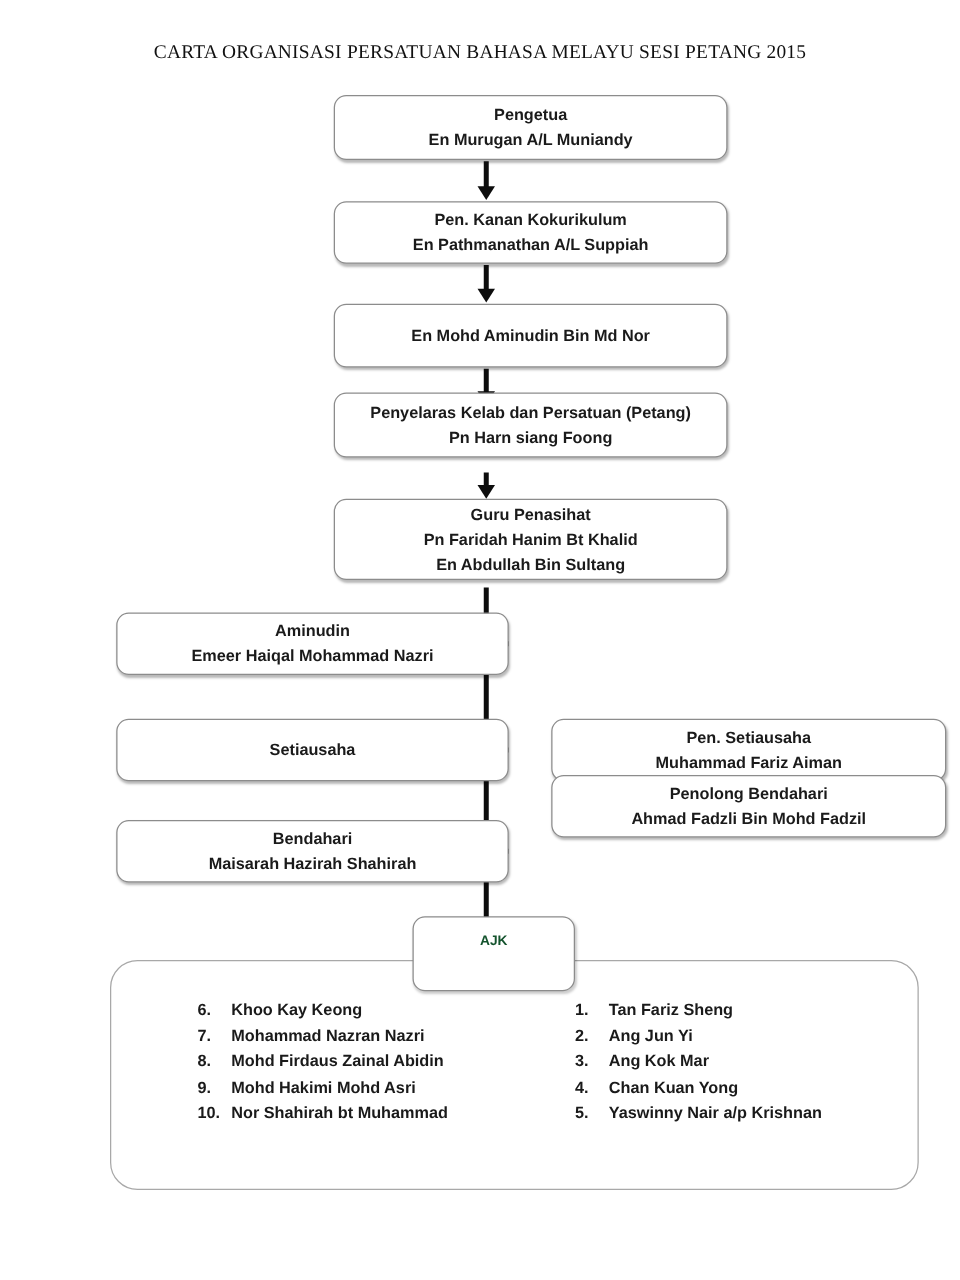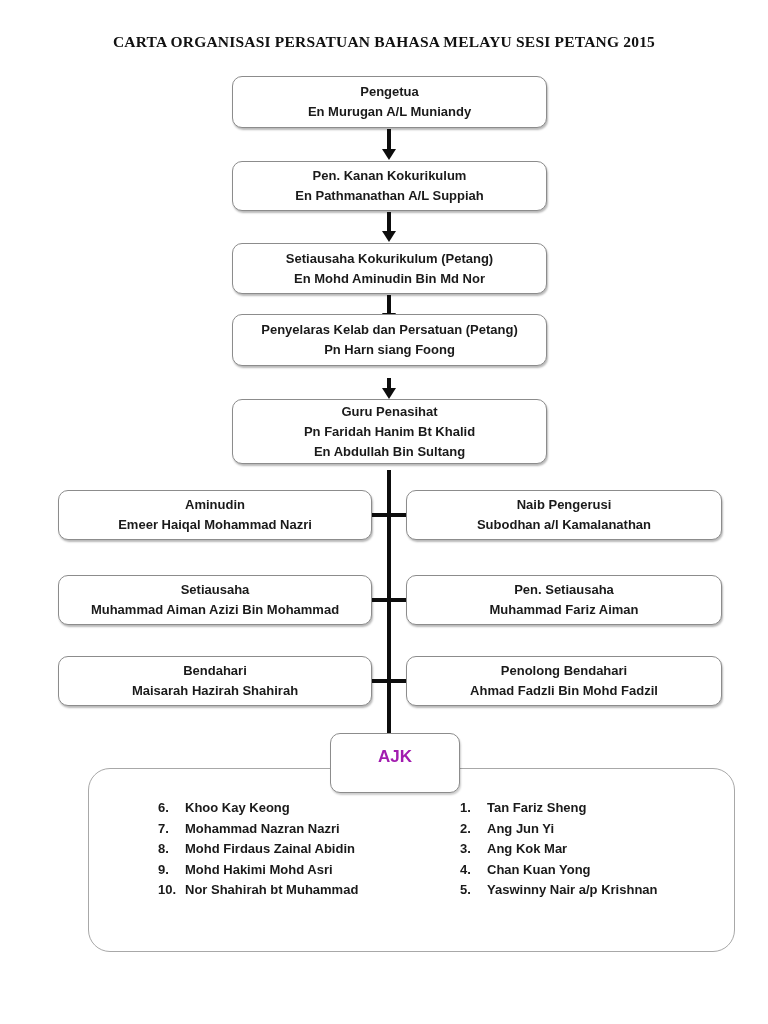--- a/index.html
+++ b/index.html
@@ -7,55 +7,56 @@
     position:relative;
     width:768px;height:1024px;
     background:#ffffff;
     font-family:"Liberation Sans","DejaVu Sans",sans-serif;
     overflow:hidden;
   }
   .title{
     position:absolute;top:33px;left:0;width:768px;
     text-align:center;
     font-family:"Liberation Serif","DejaVu Serif",serif;
-    font-weight:700;font-size:15.5px;color:#111;
+    font-weight:400;font-size:15.5px;color:#111;
     letter-spacing:.2px;
   }
   .node{
     position:absolute;
     background:#fff;
     border:1.5px solid #8c8c8c;
     border-radius:10px;
     box-shadow:1px 2px 2px rgba(0,0,0,.28);
     display:flex;flex-direction:column;
     align-items:center;justify-content:center;
     text-align:center;
     font-weight:700;color:#1a1a1a;
     font-size:13px;line-height:20px;
     box-sizing:border-box;
     padding:14px 6px;
+    margin-left:35px;
   }
   .chain{left:232px;width:315px;}
   .sideL{left:58px;width:314px;}
   .sideR{left:406px;width:316px;}
   .arrow{position:absolute;left:387px;width:4px;background:#0d0d0d;}
   .arrow::after{
     content:"";position:absolute;bottom:-10px;left:-5px;
     border-left:7px solid transparent;border-right:7px solid transparent;
     border-top:11px solid #0d0d0d;
   }
   .trunk{position:absolute;left:387px;top:470px;width:4px;height:265px;background:#0d0d0d;}
   .stub{position:absolute;left:371px;width:36px;height:4px;background:#0d0d0d;}
   .ajk-box{
     position:absolute;left:330px;top:733px;width:130px;height:60px;
     background:#fff;border:1.5px solid #8c8c8c;border-radius:10px;
     box-shadow:1px 2px 2px rgba(0,0,0,.2);
     display:flex;align-items:flex-start;justify-content:center;
     padding-top:13px;box-sizing:border-box;
-    font-weight:700;font-size:17px;color:#a21caf;
+    font-weight:700;font-size:11px;color:#14532d;
     z-index:3;
   }
   .big-container{
     position:absolute;left:88px;top:768px;width:647px;height:184px;
     background:#fff;border:1px solid #a8a8a8;border-radius:22px;
     box-sizing:border-box;z-index:1;
   }
   .ajk-list{
     position:absolute;z-index:2;
     font-weight:700;font-size:13px;color:#1a1a1a;
@@ -78,21 +79,20 @@
   </div>
   <div class="arrow" style="top:129px;height:21px"></div>
 
   <div class="node chain" style="top:161px;height:50px">
     <div>Pen. Kanan Kokurikulum</div>
     <div>En Pathmanathan A/L Suppiah</div>
   </div>
   <div class="arrow" style="top:212px;height:20px"></div>
 
   <div class="node chain" style="top:243px;height:51px">
-    <div>Setiausaha Kokurikulum (Petang)</div>
     <div>En Mohd Aminudin Bin Md Nor</div>
   </div>
   <div class="arrow" style="top:295px;height:19px"></div>
 
   <div class="node chain" style="top:314px;height:52px">
     <div>Penyelaras Kelab dan Persatuan (Petang)</div>
     <div>Pn Harn siang Foong</div>
   </div>
   <div class="arrow" style="top:378px;height:11px"></div>
 
@@ -104,39 +104,34 @@
 
   <div class="trunk"></div>
   <div class="stub" style="top:513px"></div>
   <div class="stub" style="top:598px"></div>
   <div class="stub" style="top:679px"></div>
 
   <div class="node sideL" style="top:490px;height:50px">
     <div>Aminudin</div>
     <div>Emeer Haiqal Mohammad Nazri</div>
   </div>
-  <div class="node sideR" style="top:490px;height:50px">
-    <div>Naib Pengerusi</div>
-    <div>Subodhan a/l Kamalanathan</div>
-  </div>
 
   <div class="node sideL" style="top:575px;height:50px">
     <div>Setiausaha</div>
-    <div>Muhammad Aiman Azizi Bin Mohammad</div>
   </div>
   <div class="node sideL" style="top:656px;height:50px">
     <div>Bendahari</div>
     <div>Maisarah Hazirah Shahirah</div>
   </div>
 
   <div class="node sideR" style="top:575px;height:50px">
     <div>Pen. Setiausaha</div>
     <div>Muhammad Fariz Aiman</div>
   </div>
-  <div class="node sideR" style="top:656px;height:50px">
+  <div class="node sideR" style="top:620px;height:50px">
     <div>Penolong Bendahari</div>
     <div>Ahmad Fadzli Bin Mohd Fadzil</div>
   </div>
 
   <div class="ajk-box">
     <div>AJK</div>
   </div>
 
   <div class="big-container"></div>
 

